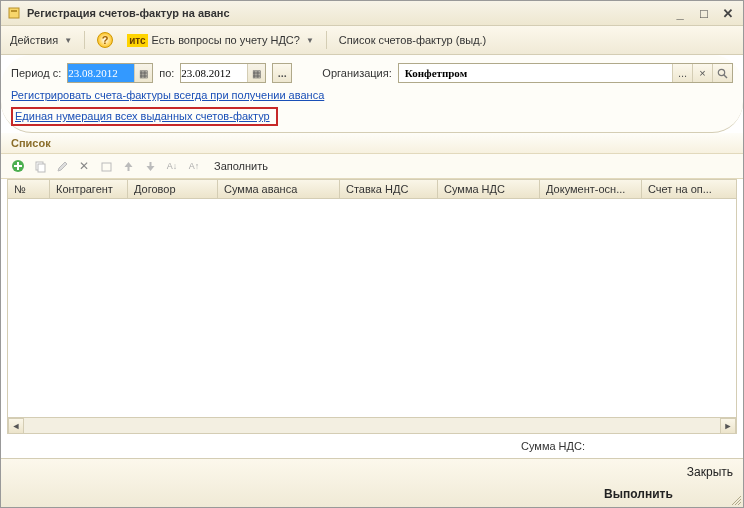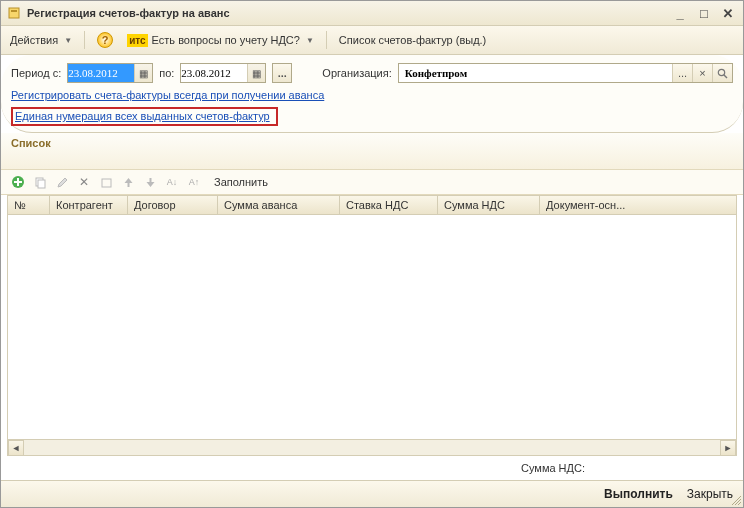--- a/index.html
+++ b/index.html
@@ -147,21 +147,21 @@
     cursor: pointer;
     width: fit-content;
     text-align: right;
   }
   .link-highlight {
     border: 2px solid #c62828;
     padding: 1px 6px 2px 2px;
     width: fit-content;
   }
   .section-label {
-    padding: 4px 10px 20px 10px;
+    padding: 4px 10px 4px 10px;
     color: #8a6d2a;
     font-weight: bold;
     background: linear-gradient(#fefdf8,#f7f1df);
     border-bottom: 1px solid #e2d9bc;
   }
   .grid-toolbar {
     background: #fdfbf3;
     padding: 3px 8px;
     display: flex; align-items: center; gap: 4px;
     border-bottom: 1px solid #e2d9bc;
@@ -228,21 +228,21 @@
   }
   .total-row { display: flex; gap: 6px; width: 210px; }
   .total-label { width: 130px; text-align: left; }
   .footer {
     border-top: 1px solid #d4cdb4;
     background: linear-gradient(#fcf8ec,#f0ead6);
     padding: 6px 10px;
     display: flex; justify-content: flex-end; gap: 14px;
     font-size: 12px;
   }
-  .footer .primary { font-weight: bold; color: #222; cursor: default; }
+  .footer .primary { font-weight: bold; color: #222; cursor: default; margin-top: 22px; }
   .footer .secondary { color: #222; cursor: default; }
   .resize-grip {
     position: absolute;
     right: 2px; bottom: 2px;
     width: 12px; height: 12px;
     background:
       linear-gradient(135deg, transparent 60%, #b0a98a 60%, #b0a98a 65%, transparent 65%,
                       transparent 72%, #b0a98a 72%, #b0a98a 77%, transparent 77%,
                       transparent 84%, #b0a98a 84%, #b0a98a 89%, transparent 89%);
   }
@@ -364,20 +364,21 @@
 
   <div class="grid-wrap">
     <div class="grid-header">
       <div class="gh" style="width:42px">№</div>
       <div class="gh" style="width:78px">Контрагент</div>
       <div class="gh" style="width:90px">Договор</div>
       <div class="gh" style="width:122px">Сумма аванса</div>
       <div class="gh" style="width:98px">Ставка НДС</div>
       <div class="gh" style="width:102px">Сумма НДС</div>
       <div class="gh" style="width:102px">Документ-осн...</div>
+      <div class="gh" style="flex:1">Счет на оп...</div>
     </div>
     <div class="grid-body"></div>
     <div class="grid-scroll">
       <span class="scroll-arrow">◄</span>
       <span class="scroll-track"></span>
       <span class="scroll-arrow">►</span>
     </div>
   </div>
 
   <div class="totals">

